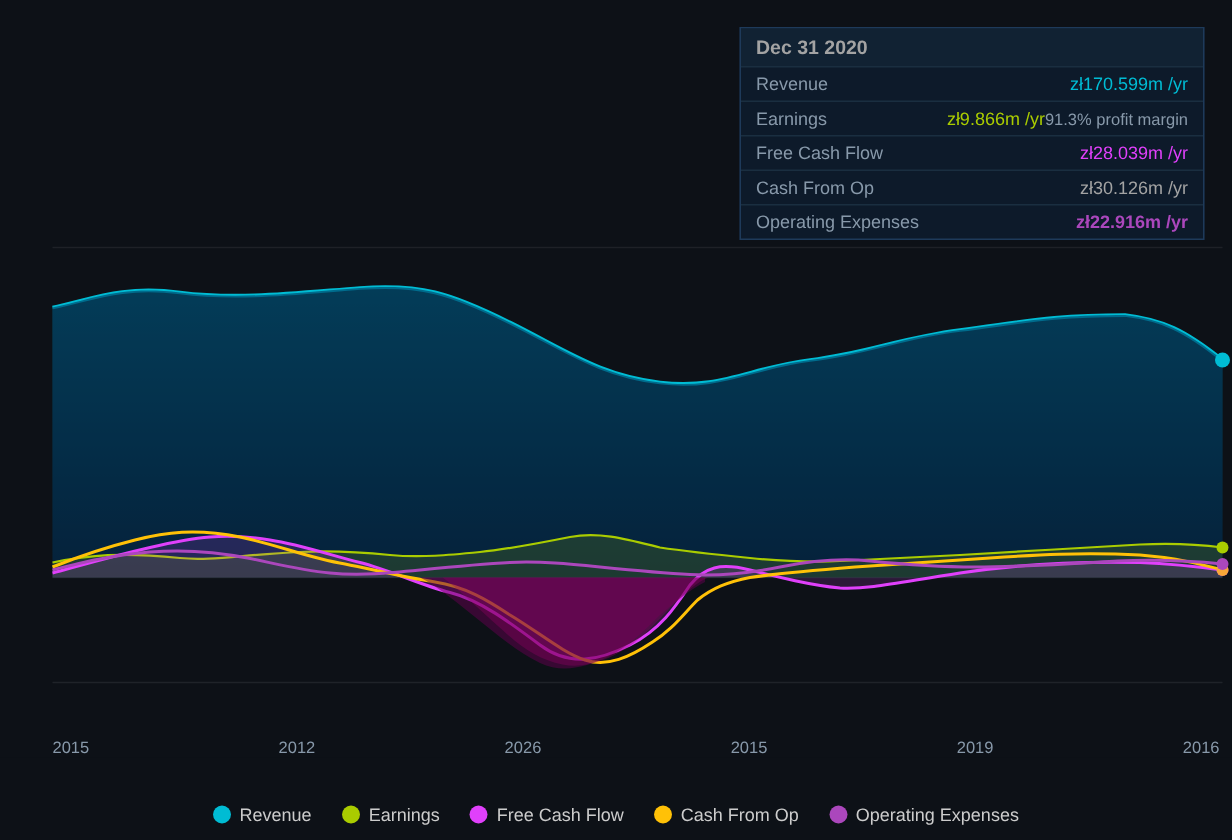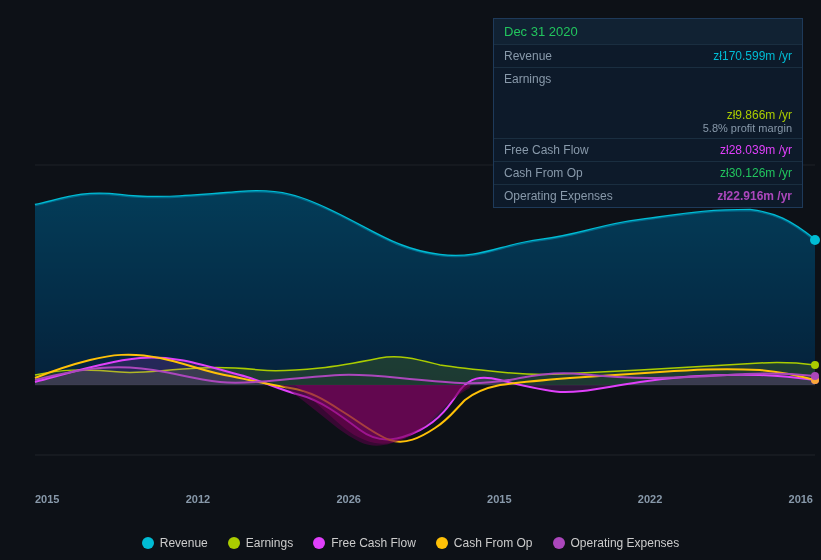--- a/index.html
+++ b/index.html
@@ -20,43 +20,41 @@
       right: 18px;
       background: #0d1a2a;
       border: 1px solid #1e3a5a;
       width: 310px;
       z-index: 10;
     }
     .tooltip-header {
       background: #112233;
       padding: 5px 10px;
       font-size: 13px;
-      font-weight: normal;
-      color: #22c55e;
+      font-weight: bold;
+      color: #a3a3a3;
     }
     .tooltip-row {
       display: flex;
       justify-content: space-between;
       align-items: flex-start;
       padding: 4px 10px;
       border-top: 1px solid #1a2e40;
       font-size: 12px;
     }
     .tooltip-label { color: #8899aa; min-width: 110px; }
     .tooltip-value { color: #ffffff; text-align: right; }
     .tooltip-value.cyan { color: #00bcd4; }
     .tooltip-value.yellow-green { color: #aacc00; }
     .tooltip-value.magenta { color: #e040fb; margin-left: 15px; }
-    .tooltip-value.gold { color: #22c55e; }
+    .tooltip-value.gold { color: #a3a3a3; }
     .tooltip-value.purple { color: #ab47bc; font-weight: bold; }
     .profit-margin {
       display: flex;
-      flex-direction: column;
       align-items: flex-end;
-      margin-top: 36px;
     }
     .profit-margin-sub { color: #8899aa; font-size: 11px; }
 
     
     .y-label {
       position: absolute;
       left: 8px;
       font-size: 11px;
       color: #8899aa;
     }
@@ -105,21 +103,21 @@
 <div class="tooltip">
   <div class="tooltip-header">Dec 31 2020</div>
   <div class="tooltip-row">
     <span class="tooltip-label">Revenue</span>
     <span class="tooltip-value cyan">zł170.599m /yr</span>
   </div>
   <div class="tooltip-row">
     <span class="tooltip-label">Earnings</span>
     <div class="profit-margin">
       <span class="tooltip-value yellow-green">zł9.866m /yr</span>
-      <span class="profit-margin-sub">5.8% profit margin</span>
+      <span class="profit-margin-sub">91.3% profit margin</span>
     </div>
   </div>
   <div class="tooltip-row">
     <span class="tooltip-label">Free Cash Flow</span>
     <span class="tooltip-value magenta">zł28.039m /yr</span>
   </div>
   <div class="tooltip-row">
     <span class="tooltip-label">Cash From Op</span>
     <span class="tooltip-value gold">zł30.126m /yr</span>
   </div>
@@ -176,26 +174,26 @@
   <path d="M35,380 C55,375 75,370 100,368 C125,366 145,368 165,372 C185,376 200,380 220,382 C240,384 260,382 280,380 C300,378 320,376 340,375 C360,374 380,376 400,378 C420,380 440,382 460,383 C480,384 500,382 520,378 C540,374 560,372 580,374 C600,376 620,378 650,378 C680,378 710,376 745,374 C770,373 795,374 815,376" fill="none" stroke="#ab47bc" stroke-width="2"></path>
 
   <circle cx="815" cy="240" r="5" fill="#00bcd4"></circle>
 
   <circle cx="815" cy="380" r="4" fill="#e040fb"></circle>
   <circle cx="815" cy="380" r="4" fill="#ffc107" opacity="0.8"></circle>
   <circle cx="815" cy="376" r="4" fill="#ab47bc"></circle>
   <circle cx="815" cy="365" r="4" fill="#aacc00"></circle>
 </svg>
 
-<div style="position:absolute; bottom:55px; left:35px; right:8px; display:flex; justify-content:space-between;font-weight:bold;">
+<div style="position:absolute; bottom:55px; left:35px; right:8px; display:flex; justify-content:space-between;">
   <span class="x-label">2015</span>
   <span class="x-label">2012</span>
   <span class="x-label">2026</span>
   <span class="x-label">2015</span>
-  <span class="x-label">2022</span>
+  <span class="x-label">2019</span>
   <span class="x-label">2016</span>
 </div>
 
 <div class="legend">
   <div class="legend-item">
     <div class="legend-dot" style="background:#00bcd4;"></div>
     <span>Revenue</span>
   </div>
   <div class="legend-item">
     <div class="legend-dot" style="background:#aacc00;"></div>

